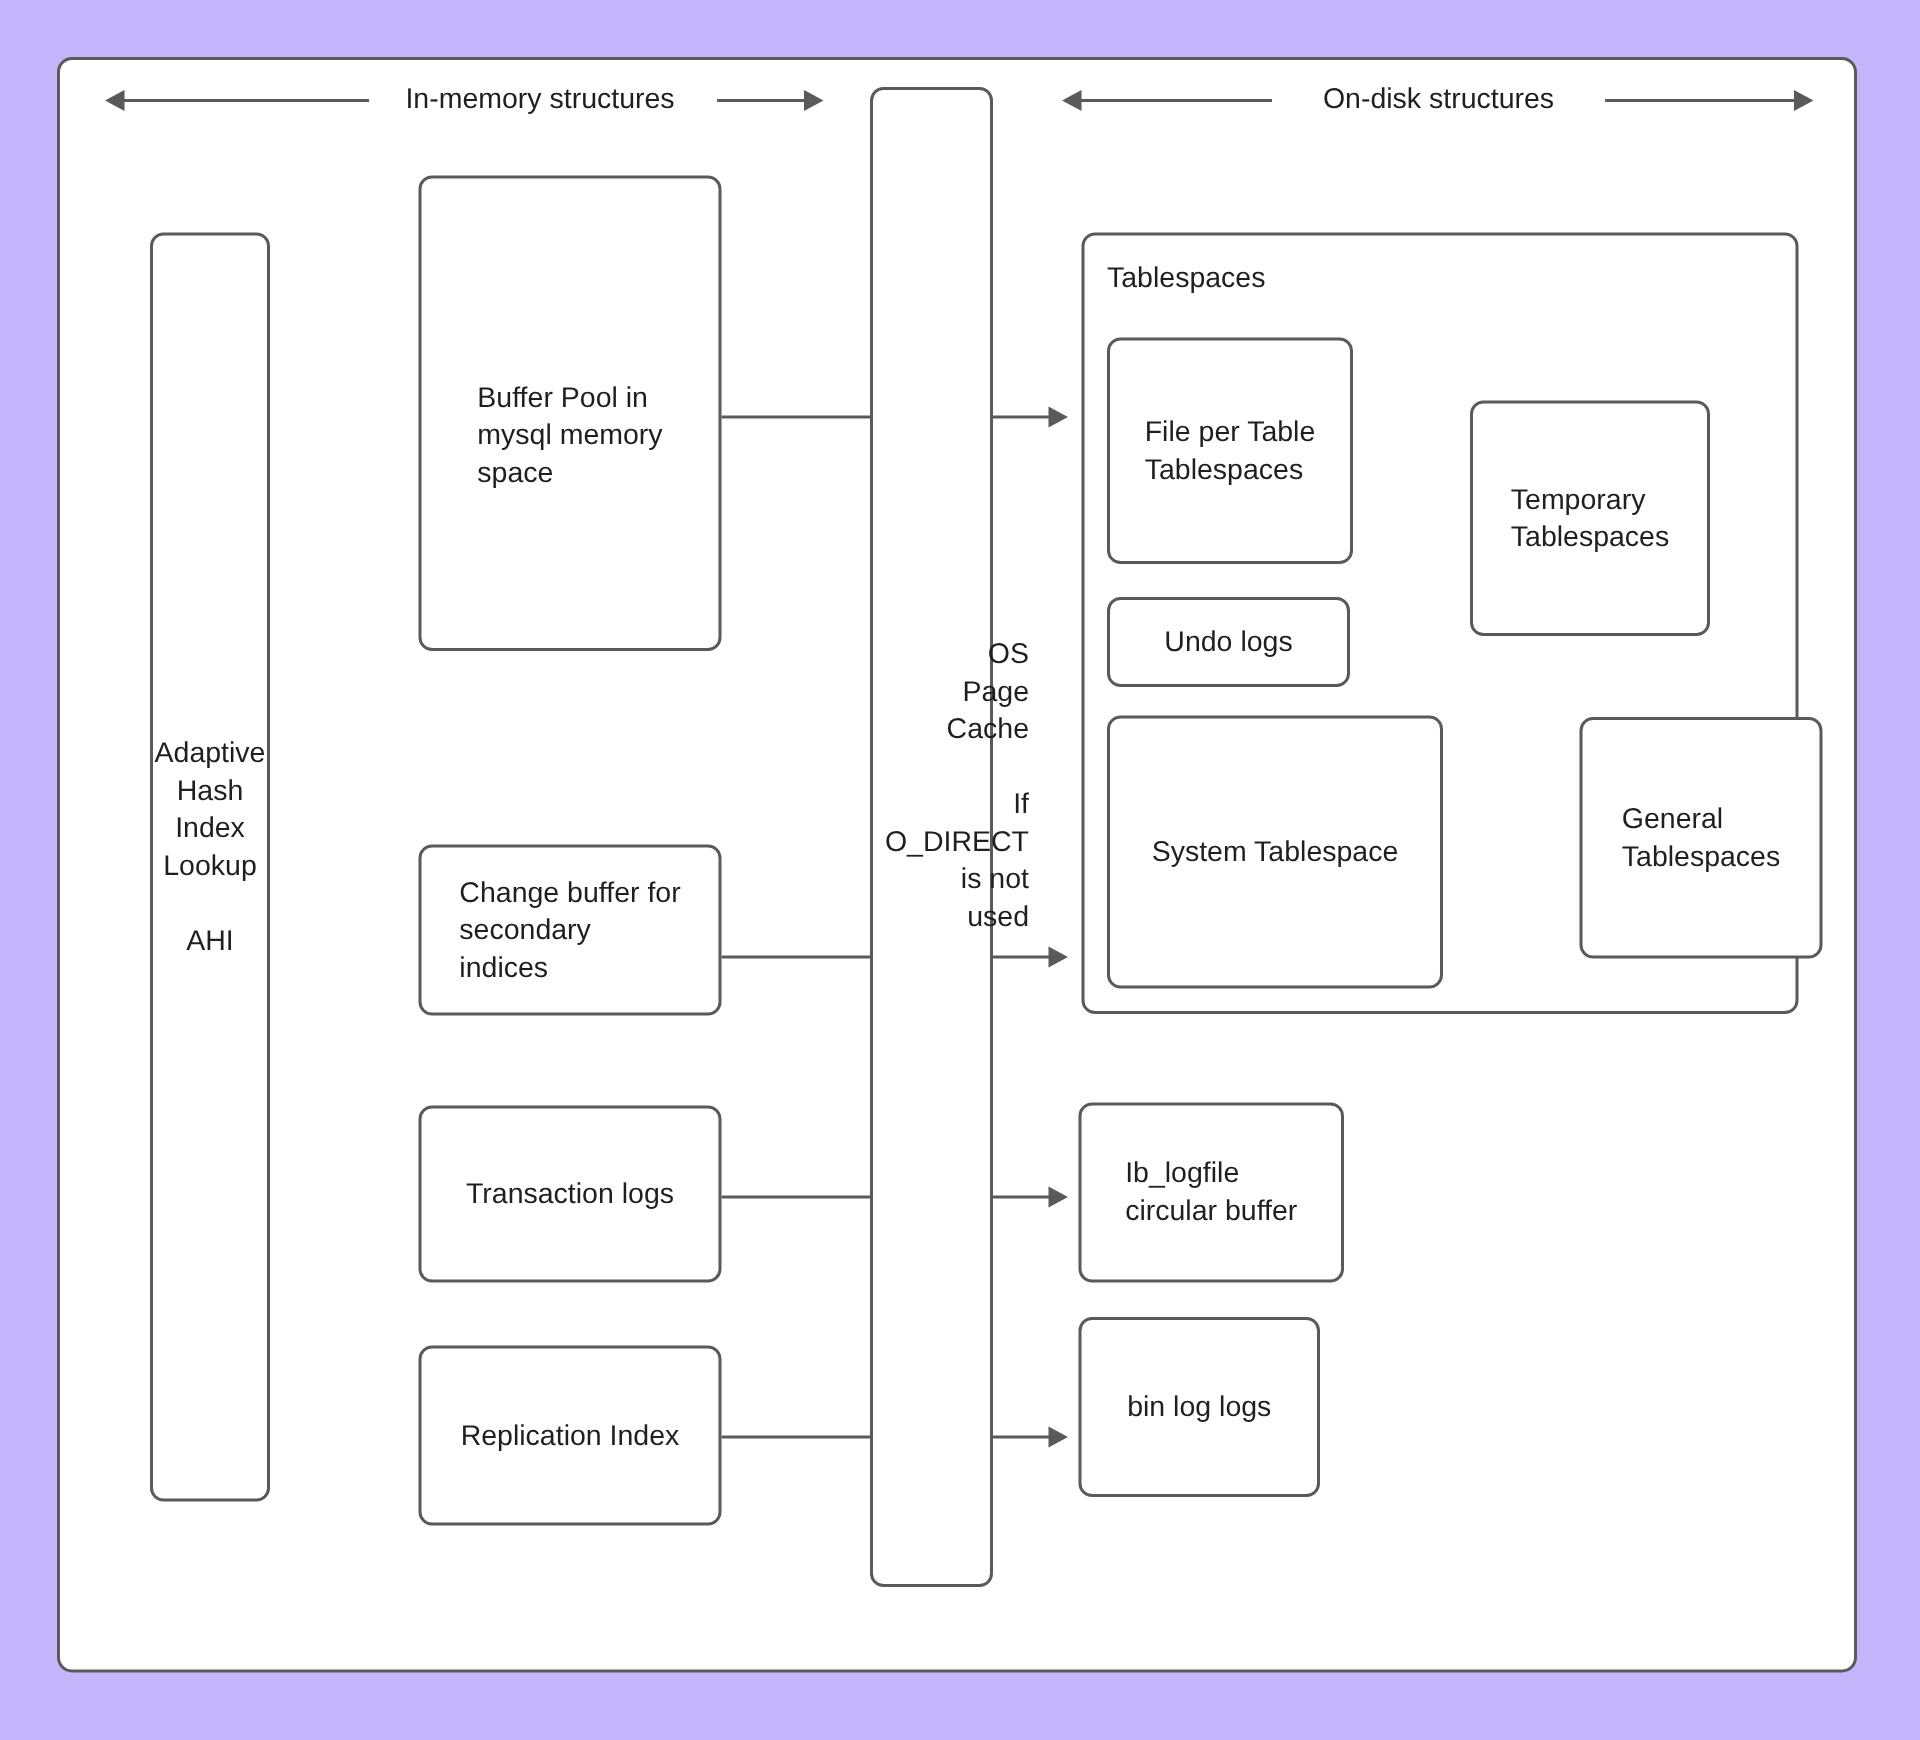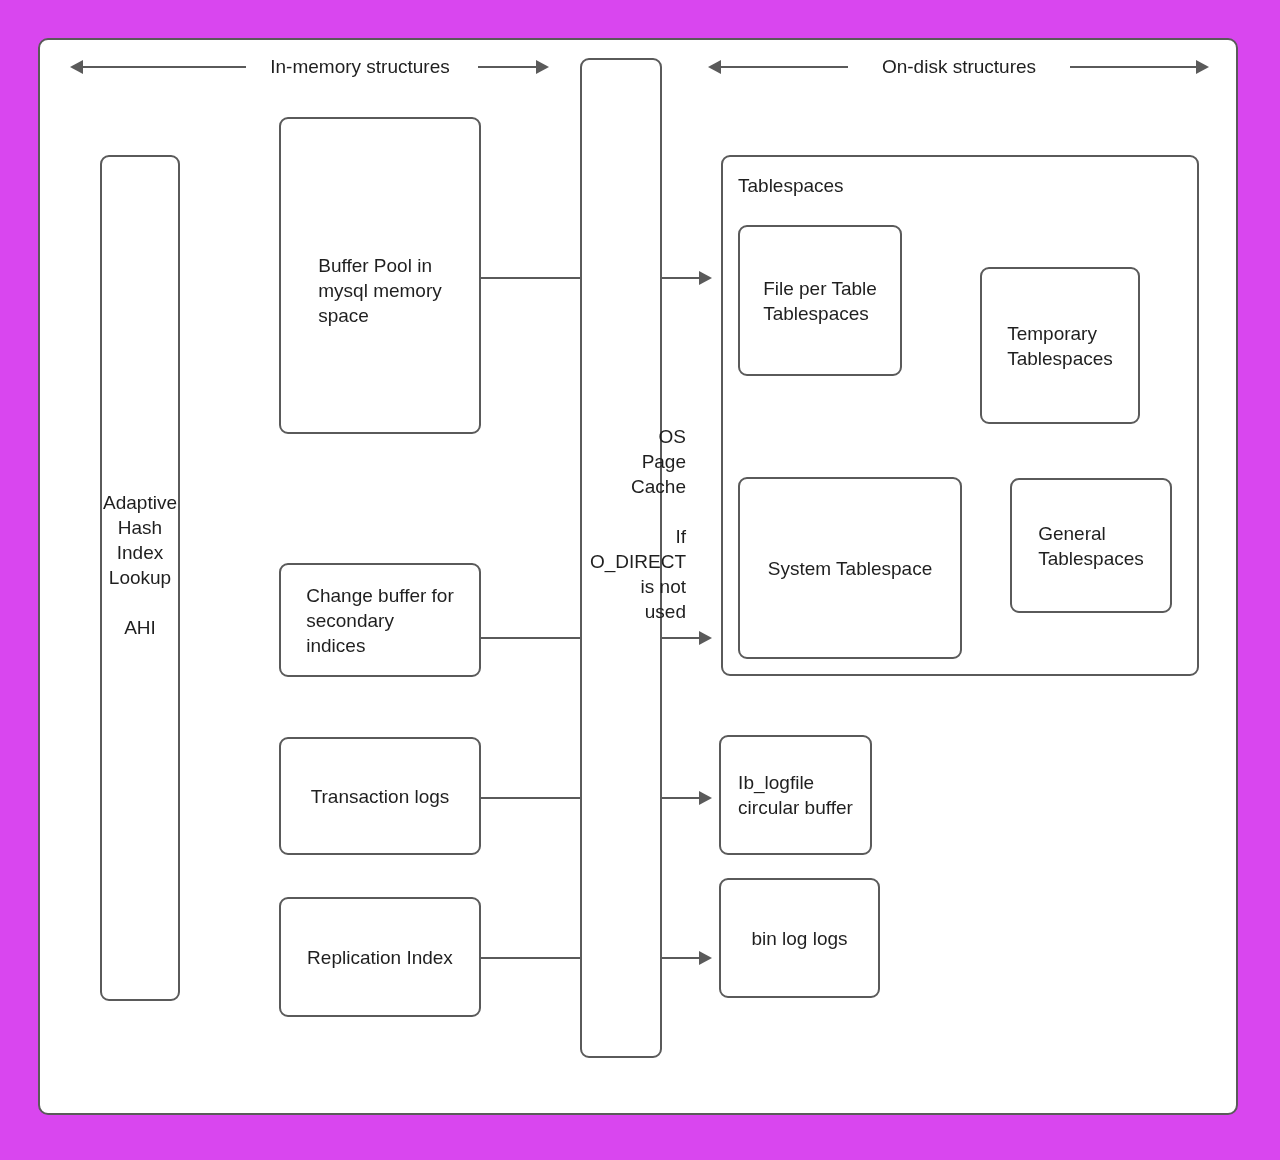--- a/index.html
+++ b/index.html
@@ -7,21 +7,21 @@
     padding: 0;
     background: #ffffff;
   }
   body {
     font-family: "Liberation Sans", sans-serif;
   }
   #canvas {
     position: relative;
     width: 1280px;
     height: 1160px;
-    background: #d946ef;
+    background: #c4b5fd;
     overflow: hidden;
     text-decoration: underline;
   }
   .box {
     position: absolute;
     box-sizing: border-box;
     border: 2px solid #5a5a5a;
     border-radius: 9px;
     background: #ffffff;
     color: #1f1f1f;
@@ -158,24 +158,25 @@
 
   <div class="group-box" style="left:721px; top:155px; width:478px; height:521px;"></div>
   <div class="group-title" style="left:738px; top:175px;">Tablespaces</div>
 
   <div class="box" style="left:738px; top:225px; width:164px; height:151px;">File per Table
 Tablespaces</div>
 
   <div class="box" style="left:980px; top:219px; width:160px; height:157px;margin-top:48px;">Temporary
 Tablespaces</div>
 
+  <div class="box" style="left:738px; top:398px; width:162px; height:60px;">Undo logs</div>
 
   <div class="box" style="left:738px; top:477px; width:224px; height:182px;">System Tablespace</div>
 
-  <div class="box" style="left:1010px; top:478px; width:162px; height:135px;">General
+  <div class="box" style="left:1053px; top:478px; width:162px; height:161px;">General
 Tablespaces</div>
 
-  <div class="box" style="left:719px; top:735px; width:153px; height:120px;">Ib_logfile
+  <div class="box" style="left:719px; top:735px; width:177px; height:120px;">Ib_logfile
 circular buffer</div>
 
   <div class="box" style="left:719px; top:878px; width:161px; height:120px;">bin log logs</div>
 
 </div>
 
 </body></html>

